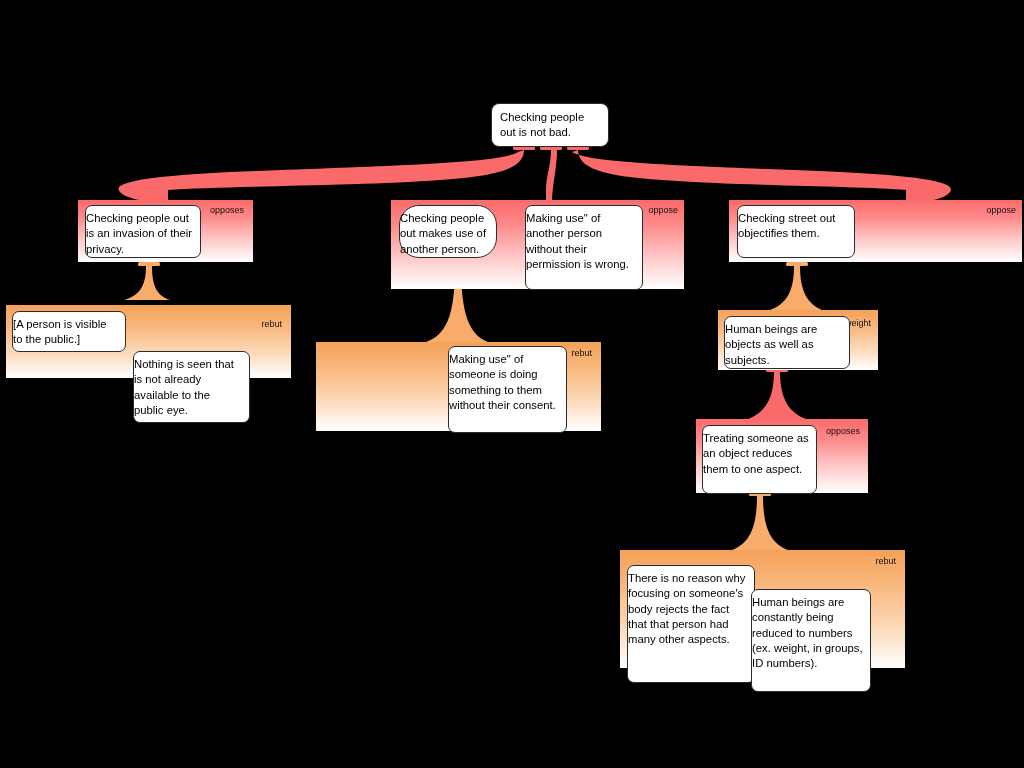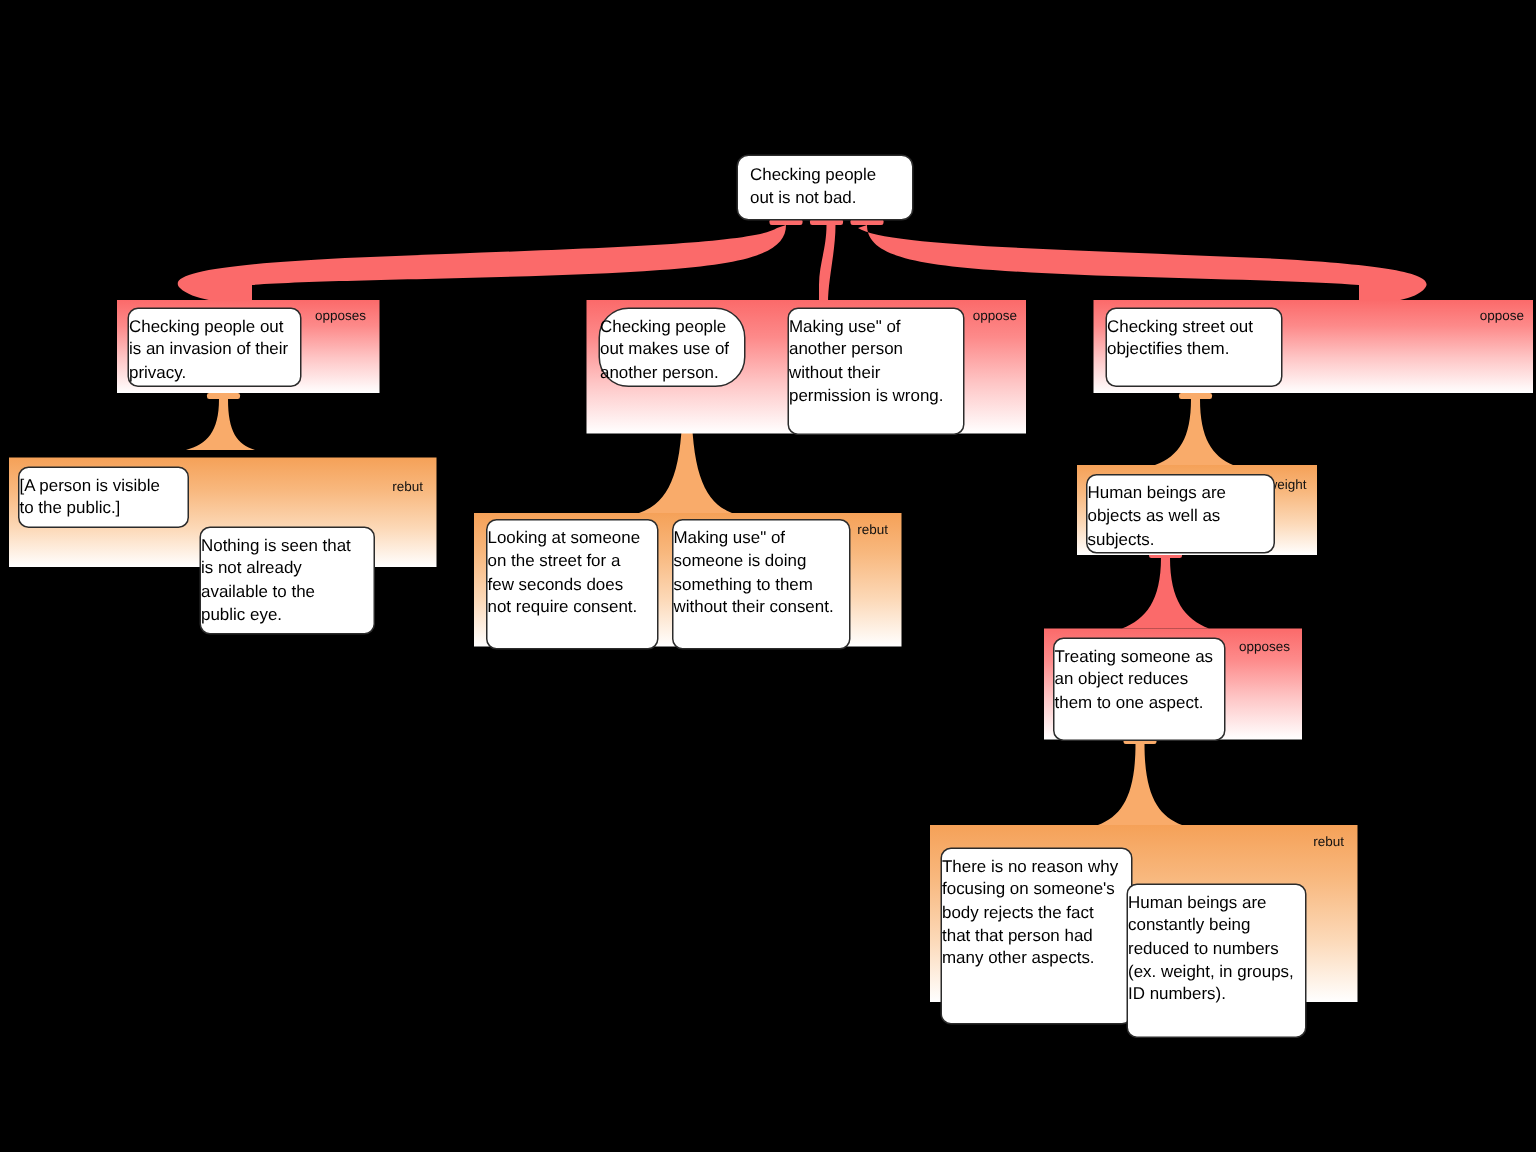--- a/index.html
+++ b/index.html
@@ -99,23 +99,20 @@
   <div class="claim" style="left:399px;top:205px;width:98px;height:53px;border-radius:20px;">
     <span>Checking people out makes use of another person.</span>
   </div>
   <div class="claim" style="left:525px;top:205px;width:118px;height:85px;">
     <span>Making use" of another person without their permission is wrong.</span>
   </div>
 
   <div class="group rebut" style="left:316px;top:342px;width:285px;height:89px;">
     <span class="reltag" style="right:9px;top:6px;">rebut</span>
   </div>
-  <div class="claim" style="left:324px;top:346px;width:115px;height:87px;">
-    <span>Looking at someone on the street for a few seconds does not require consent.</span>
-  </div>
   <div class="claim" style="left:448px;top:346px;width:119px;height:87px;">
     <span>Making use" of someone is doing something to them without their consent.</span>
   </div>
 
   <div class="group oppose" style="left:729px;top:200px;width:293px;height:62px;">
     <span class="reltag" style="right:6px;top:5px;">oppose</span>
   </div>
   <div class="claim" style="left:737px;top:205px;width:118px;height:53px;">
     <span>Checking street out objectifies them.</span>
   </div>

